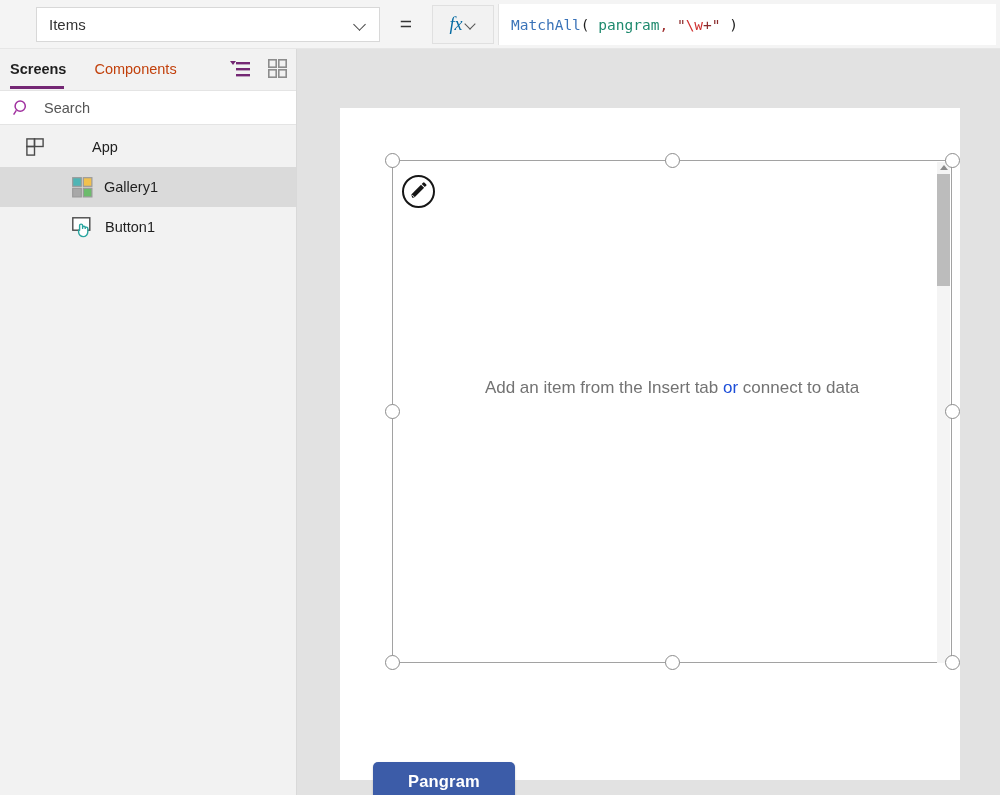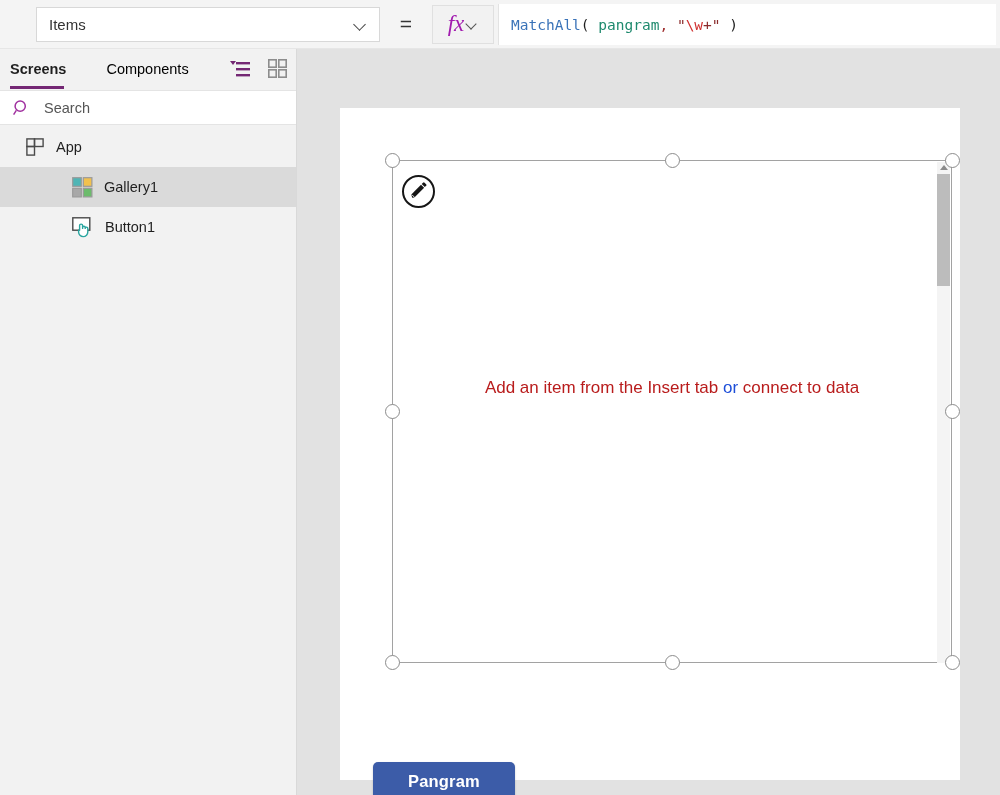--- a/index.html
+++ b/index.html
@@ -86,22 +86,22 @@
     border: 1px solid #e0e0e0;
     box-sizing: border-box;
     display: flex;
     align-items: center;
     justify-content: center;
     cursor: pointer;
   }
   .fx-label {
     font-family: "Liberation Serif", serif;
     font-style: italic;
-    font-size: 23px;
-    color: #a21caf;
+    font-size: 18px;
+    color: #0369a1;
     line-height: 1;
     padding-bottom: 2px;
   }
   .fx-chev {
     width: 11px; height: 11px;
     position: relative;
     margin-left: 3px;
   }
   .fx-chev::before {
     content: "";
@@ -157,21 +157,21 @@
   .tab {
     position: relative;
     font-size: 14.5px;
     padding-top: 12px;
     cursor: pointer;
     user-select: none;
     white-space: nowrap;
     text-align: right;
   }
   .tab#tab-screens { left: 10px; color: #1f1f1f; font-weight: bold; }
-  .tab#tab-components { left: 50px; color: #000000; }
+  .tab#tab-components { left: 38px; color: #c2410c; }
   .tab-underline {
     position: absolute;
     left: 10px; top: 37px;
     width: 54px; height: 3px;
     background: #742774;
   }
 
   .panel-icons {
     position: absolute;
     right: 9px; top: 10px;
@@ -224,21 +224,21 @@
   .twisty {
     position: absolute;
     left: 10px; top: 16px;
     width: 0; height: 0;
     border-left: 5px solid #555;
     border-top: 4px solid transparent;
     border-bottom: 4px solid transparent;
     transform: rotate(45deg);
     transform-origin: 50% 50%;
   }
-  .depth-app   { padding-left: 26px; }
+  .depth-app   { padding-left: 26px; gap: 36px; }
   .depth-screen{ padding-left: 31px; }
   .depth-child { padding-left: 72px; }
 
   
   .canvas-area {
     position: absolute;
     left: 297px; top: 49px;
     width: 703px; height: 746px;
     background: #e2e2e2;
   }
@@ -261,21 +261,21 @@
   }
   .gallery-empty-text {
     position: absolute;
     left: 0; top: 218px;
     width: 100%;
     text-align: center;
     font-size: 17px;
     line-height: 1;
     white-space: nowrap;
   }
-  .link { color: #b91c1c; cursor: pointer; }
+  .link { color: #737373; cursor: pointer; }
   .muted { color: #1d4ed8; }
 
   .gallery-scrollbar {
     position: absolute;
     right: 1px; top: 1px;
     width: 13px; height: 501px;
     background: #f4f4f4;
     cursor: pointer;
   }
   .scroll-up-arrow {

